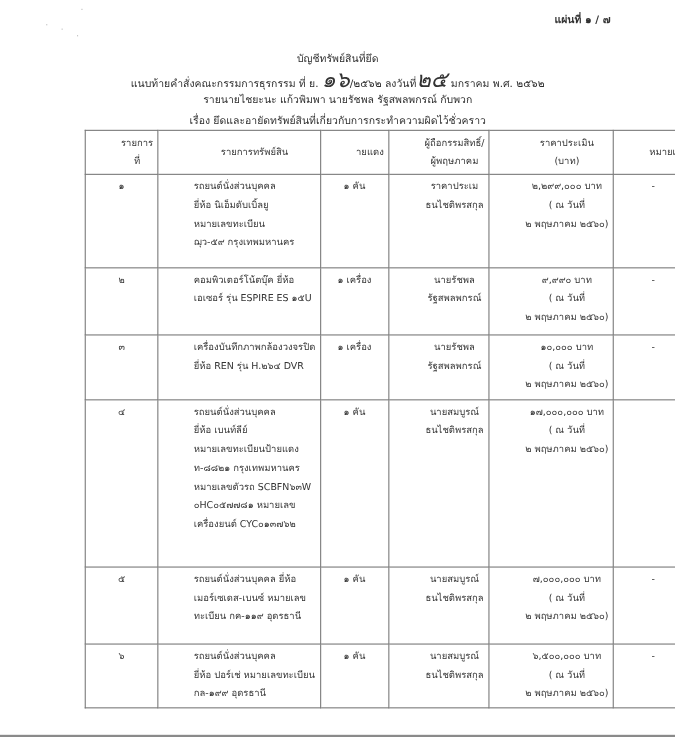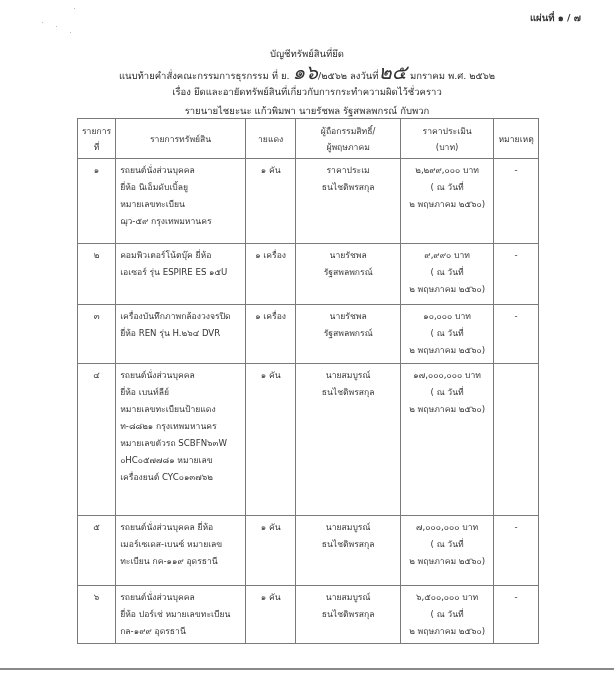--- a/index.html
+++ b/index.html
@@ -3,42 +3,42 @@
   <meta charset="utf-8">
   <style>
     html, body { margin: 0; padding: 0; }
     body {
       width: 614px; height: 675px; overflow: hidden;
       background: #ffffff; position: relative;
       font-family: "DejaVu Sans", sans-serif;
       color: #2a2a2a;
     }
     .page-number {
-      position: absolute; left: 530px; top: 10px;
+      position: absolute; left: 504px; top: 10px;
       font-size: 9.5px; font-weight: bold; color: #333;
     }
     .title-block {
       position: absolute; left: 0; top: 44px; width: 614px;
       text-align: center; font-size: 9.5px; color: #2b2b2b;
     }
     .title-block div { height: 19px; line-height: 19px; white-space: nowrap; }
     .title-block .hand { font-size: 20px; font-style: italic; color: #333; }
     table.asset-table {
       position: absolute; left: 77px; top: 118px;
       border-collapse: collapse; table-layout: fixed;
       font-size: 8.6px; color: #333;
     }
     .asset-table td, .asset-table th {
       border: 1px solid #7a7a7a; vertical-align: top;
       padding: 3px 4px; line-height: 17px; overflow: hidden;
     }
     .asset-table th { font-weight: normal; text-align: center; vertical-align: middle; line-height: 16px; }
     .asset-table td.c { text-align: center; }
     .asset-table td.l { text-align: left; }
-    .line { display: block; white-space: nowrap; }
+    .line { display: block; white-space: nowrap; margin-left: 28px; }
     .bottom-rule {
       position: absolute; left: 0; top: 668px; width: 614px; height: 2px; background: #8a8a8a;
     }
     .specks { position: absolute; left: 40px; top: 8px; width: 40px; height: 30px; }
     .specks i { position: absolute; width: 1px; height: 1px; background: #bbb; }
   </style>
 </head>
 <body>
 
 <div class="specks">
@@ -50,22 +50,22 @@
 
 <div class="page-number">แผ่นที่ ๑ / ๗</div>
 
 <div class="title-block">
   <div>บัญชีทรัพย์สินที่ยึด</div>
   <div>
     <span>แนบท้ายคำสั่งคณะกรรมการธุรกรรม ที่ ย.</span>
     <span class="hand">๑๖</span><span>/๒๕๖๒ ลงวันที่</span><span class="hand">๒๕</span>
     <span>มกราคม พ.ศ. ๒๕๖๒</span>
   </div>
+  <div>รายนายไชยะนะ แก้วพิมพา นายรัชพล รัฐสพลพกรณ์ กับพวก</div>
   <div>เรื่อง ยึดและอายัดทรัพย์สินที่เกี่ยวกับการกระทำความผิดไว้ชั่วคราว</div>
-  <div>รายนายไชยะนะ แก้วพิมพา นายรัชพล รัฐสพลพกรณ์ กับพวก</div>
 </div>
 
 <table class="asset-table">
   <colgroup>
     <col style="width:33px">
       <col style="width:130px">
       <col style="width:50px">
       <col style="width:105px">
       <col style="width:93px">
       <col style="width:45px">

